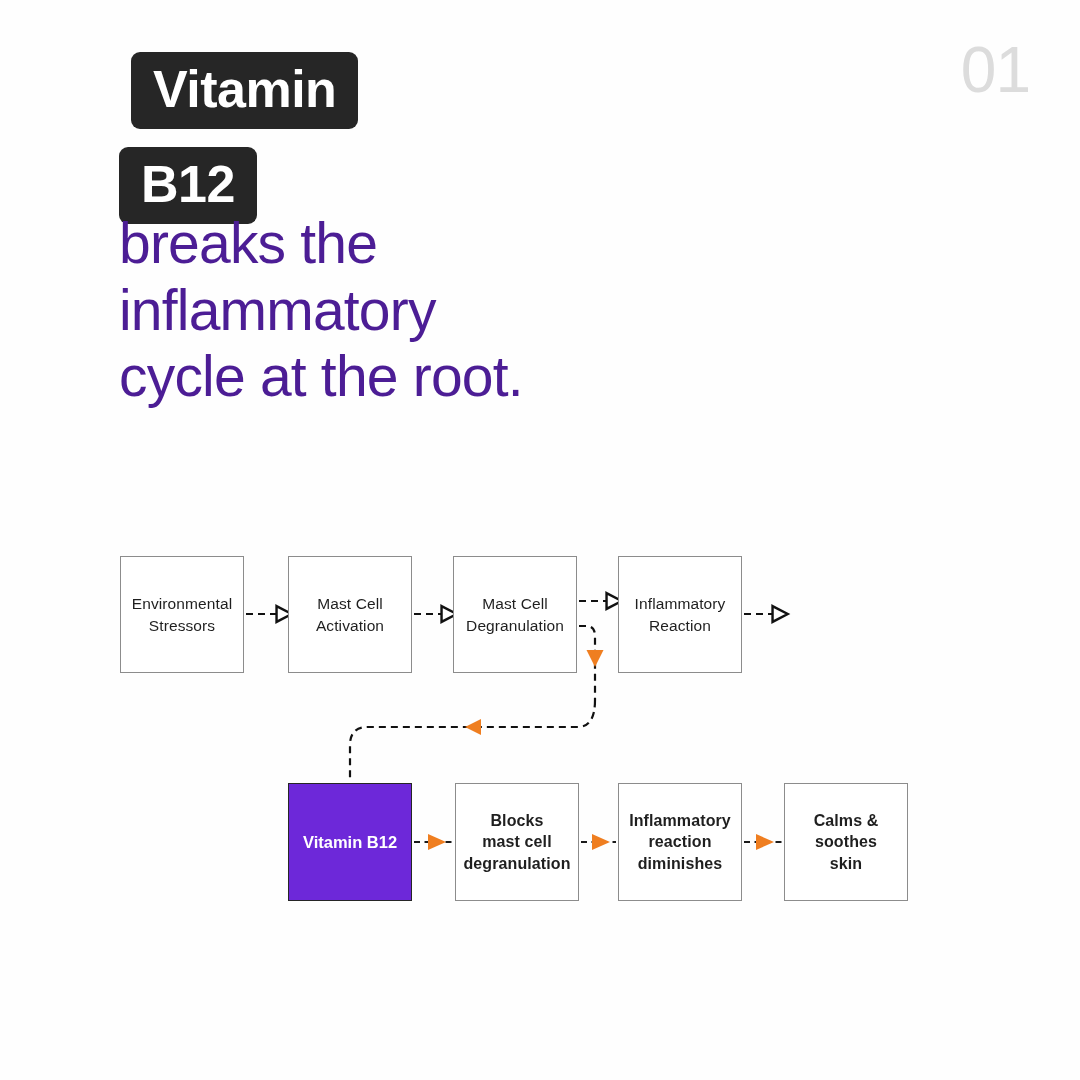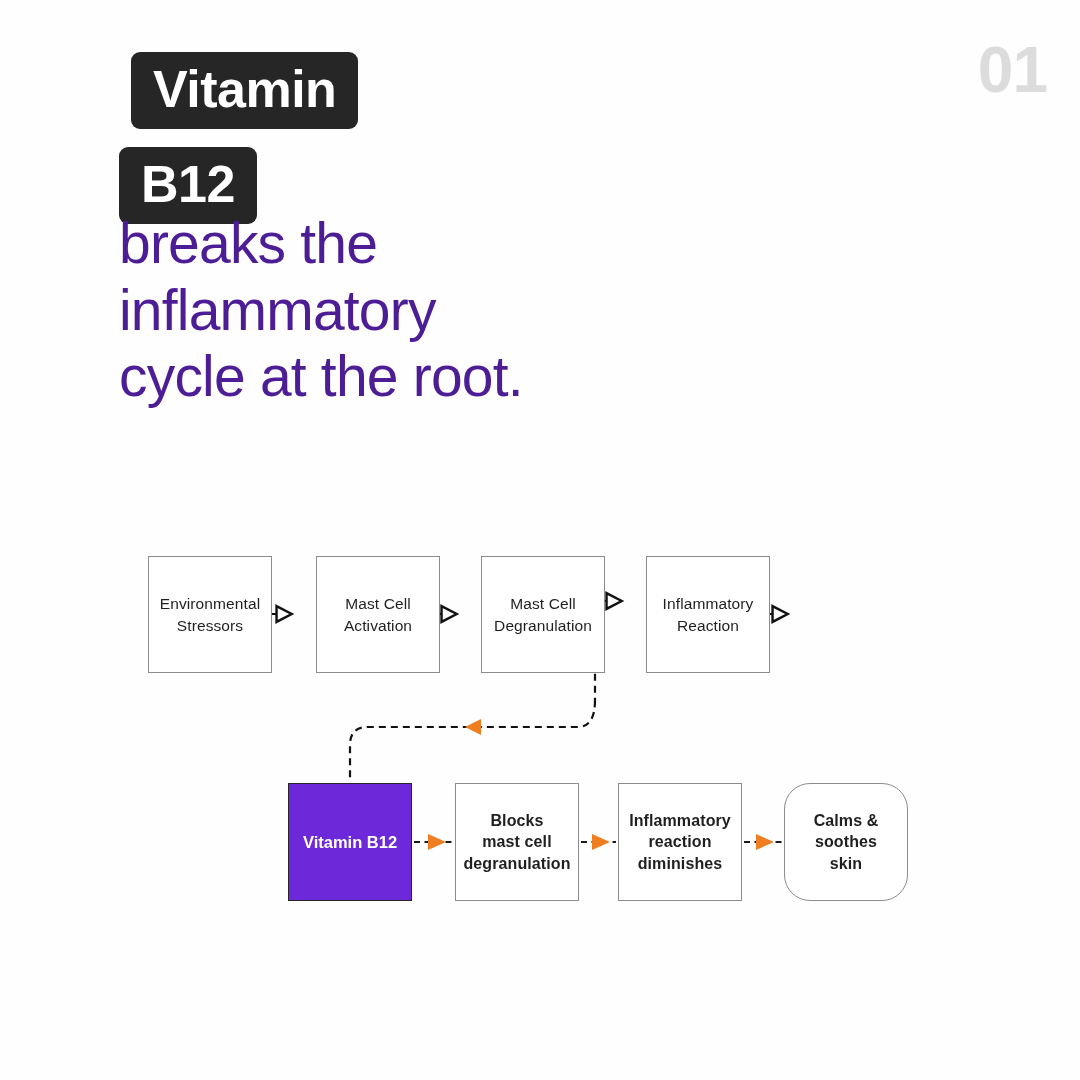--- a/index.html
+++ b/index.html
@@ -14,23 +14,23 @@
     overflow: hidden;
     font-family: "Liberation Sans", sans-serif;
     background: #fefefe;
     -webkit-font-smoothing: antialiased;
   }
 
   
   .corner-number {
     position: absolute;
     top: 38px;
-    right: 33px;
+    right: 50px;
     font-size: 64px;
-    font-weight: 700;
+    font-weight: 400;
     color: #dcdcdc;
     letter-spacing: -1px;
     line-height: 1;
   }
 
   
   .title-block {
     position: absolute;
     left: 119px;
     top: 52px;
@@ -93,21 +93,20 @@
     align-items: center;
     justify-content: center;
     text-align: center;
     color: #1f1f1f;
   }
   .node-top {
     font-size: 15.5px;
     font-weight: 400;
     line-height: 1.38;
     letter-spacing: 0.1px;
-    margin-left: 28px;
   }
   .node-bottom {
     font-size: 16px;
     font-weight: 700;
     line-height: 1.34;
     letter-spacing: 0.1px;
   }
   .node-dark {
     background: #6d28d9;
     border-color: #262626;
@@ -209,19 +208,19 @@
 mast cell
 degranulation</span>
   </div>
 
   <div class="node node-bottom" style="left:618px; top:783px; width:124px; height:118px;">
     <span class="node-label">Inflammatory
 reaction
 diminishes</span>
   </div>
 
-  <div class="node node-bottom" style="left:784px; top:783px; width:124px; height:118px;border-radius:26px;">
+  <div class="node node-bottom" style="left:784px; top:783px; width:124px; height:118px;">
     <span class="node-label">Calms &amp;
 soothes
 skin</span>
   </div>
 
 </div>
 
 </body></html>

